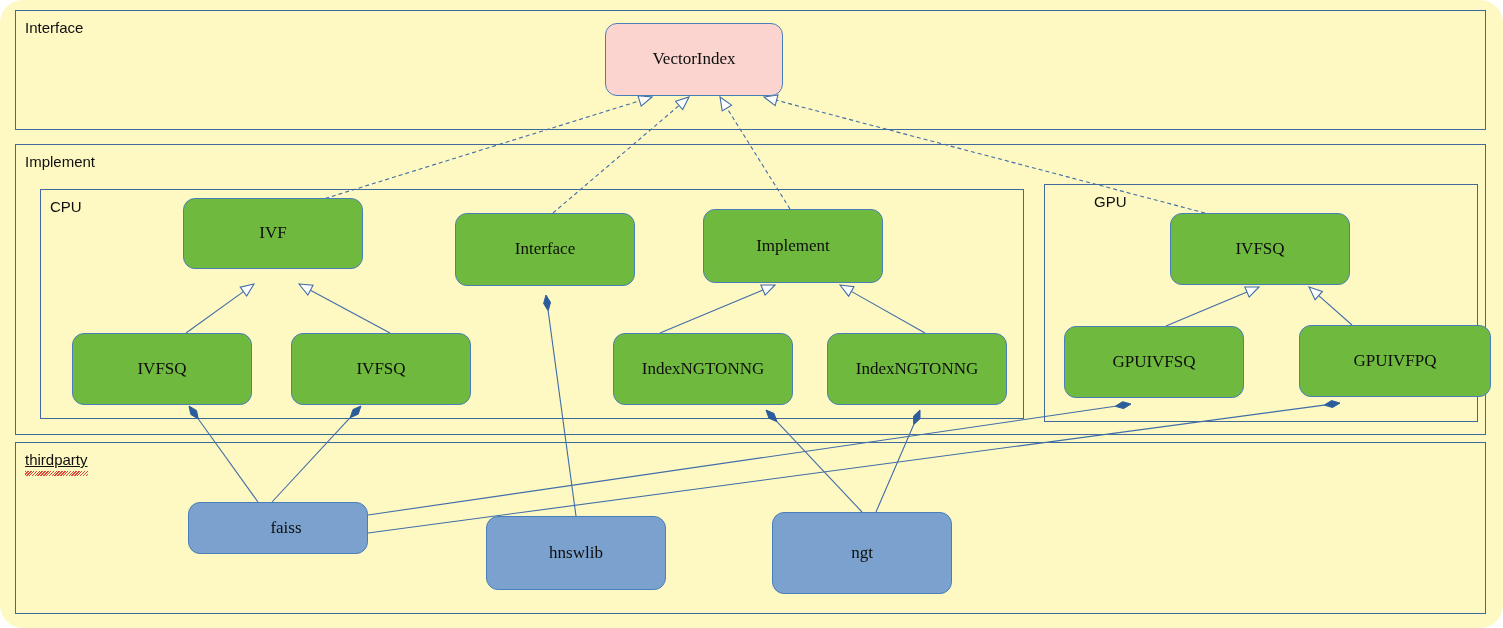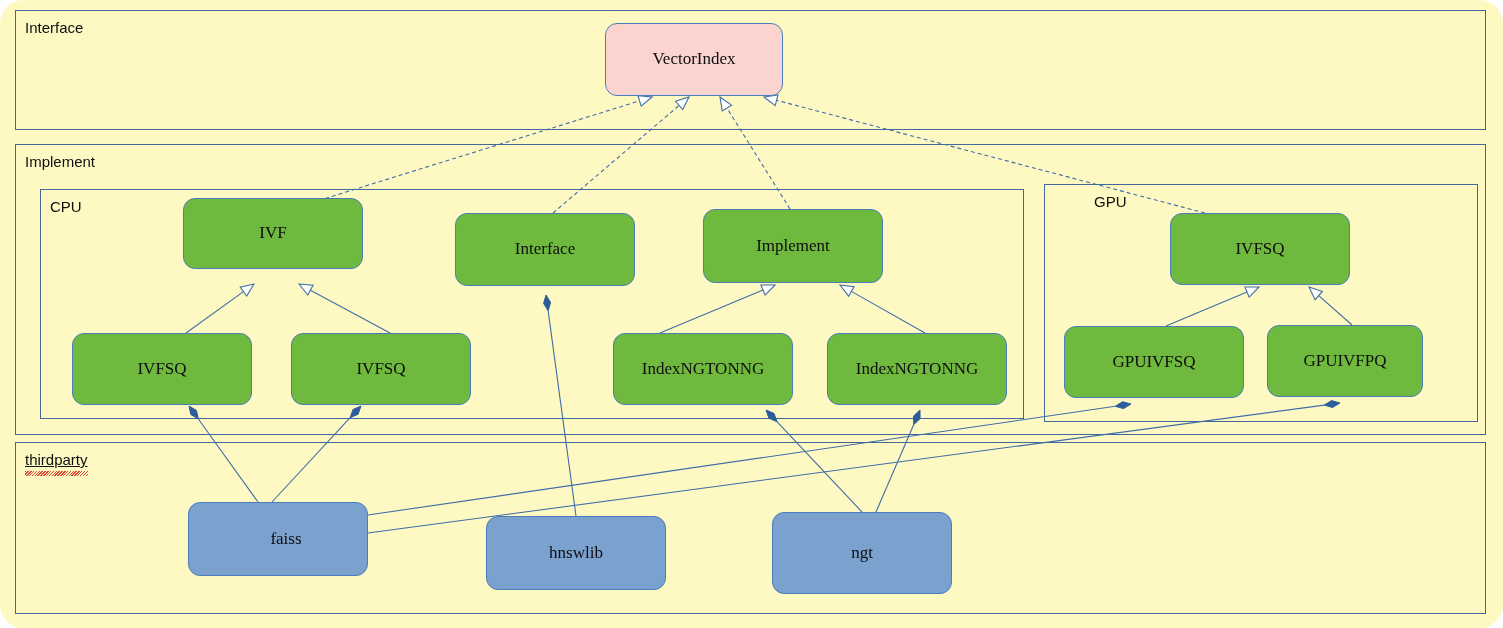--- a/index.html
+++ b/index.html
@@ -100,24 +100,24 @@
     </div>
   <div class="node green" id="n-indexngtanng" style="left: 827px; top: 333px; width: 180px; height: 72px;">
       <span>IndexNGTONNG</span>
     </div>
   <div class="node green" id="n-gpuivf" style="left: 1170px; top: 213px; width: 180px; height: 72px;">
       <span>IVFSQ</span>
     </div>
   <div class="node green" id="n-gpuivfsq" style="left: 1064px; top: 326px; width: 180px; height: 72px;">
       <span>GPUIVFSQ</span>
     </div>
-  <div class="node green" id="n-gpuivfpq" style="left: 1267px; top: 325px; width: 156px; height: 72px;">
+  <div class="node green" id="n-gpuivfpq" style="left: 1299px; top: 325px; width: 192px; height: 72px;">
       <span>GPUIVFPQ</span>
     </div>
-  <div class="node blue" id="n-faiss" style="left: 188px; top: 502px; width: 180px; height: 74px; padding-left: 16px;">
+  <div class="node blue" id="n-faiss" style="left: 188px; top: 502px; width: 180px; height: 52px; padding-left: 16px;">
       <span>faiss</span>
     </div>
   <div class="node blue" id="n-hnswlib" style="left: 486px; top: 516px; width: 180px; height: 74px;">
       <span>hnswlib</span>
     </div>
   <div class="node blue" id="n-ngt" style="left: 772px; top: 512px; width: 180px; height: 82px;">
       <span>ngt</span>
     </div>
 
 </div>

